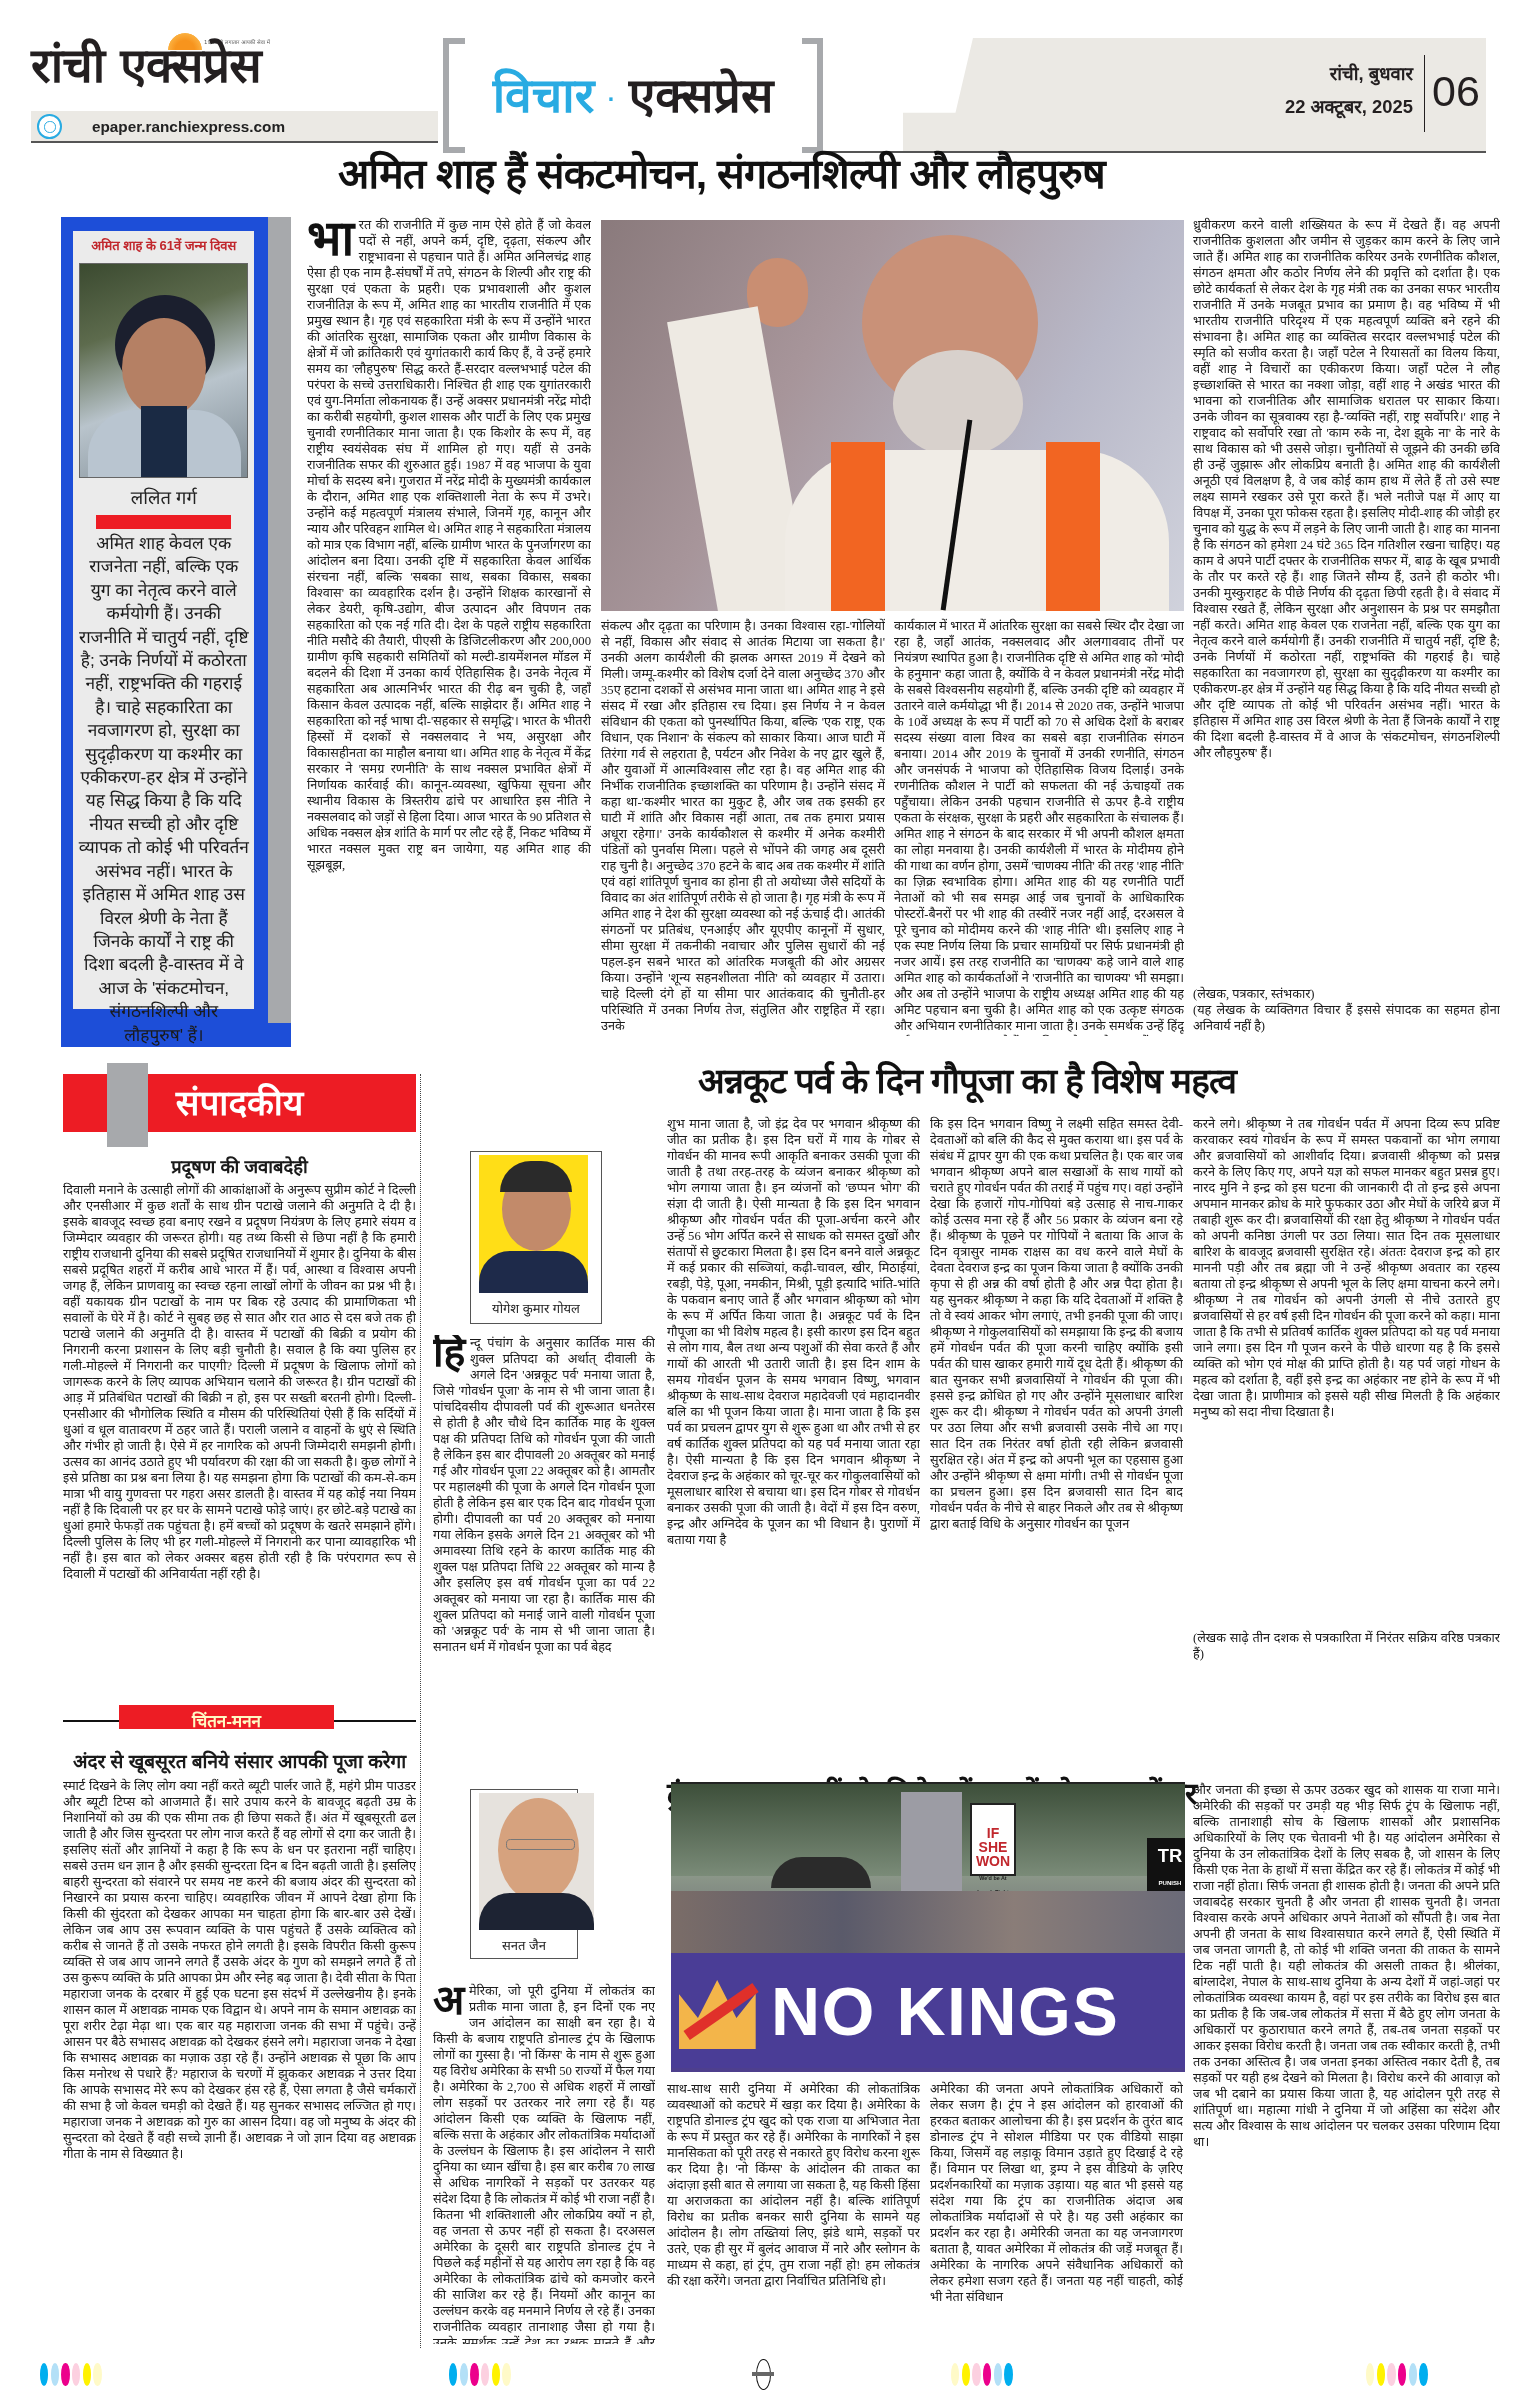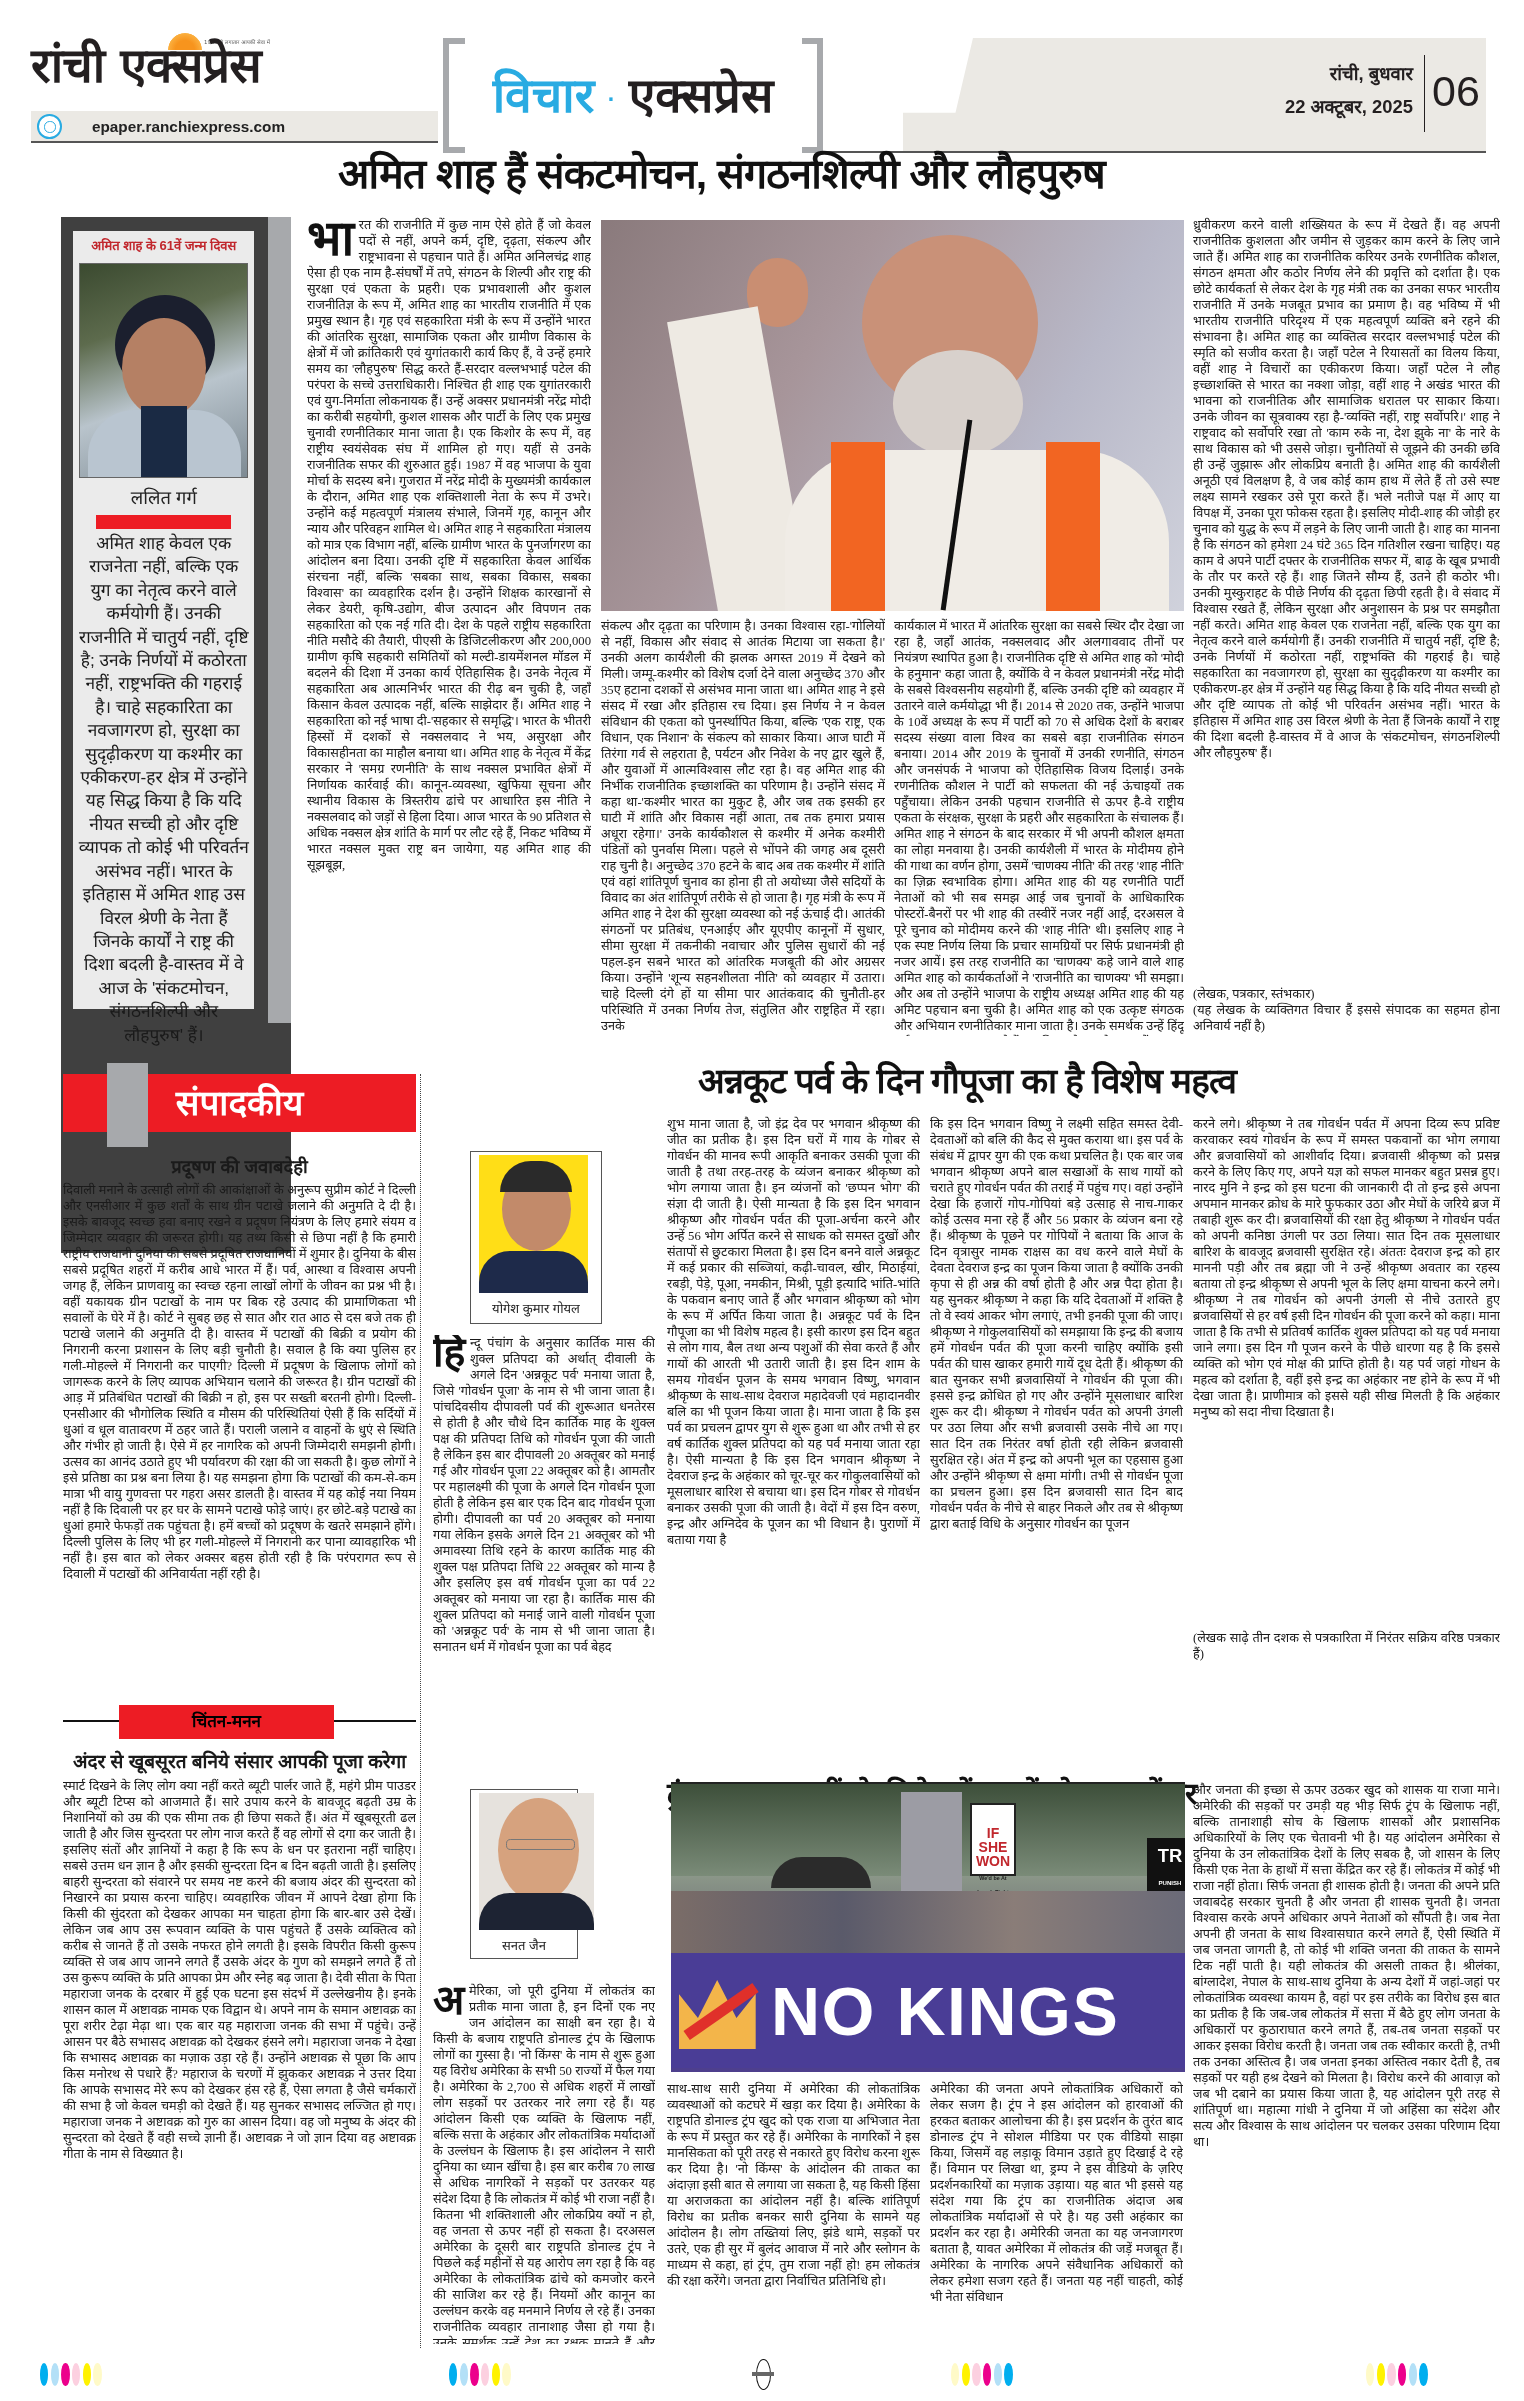--- a/index.html
+++ b/index.html
@@ -38,41 +38,41 @@
   .headline { font-family: "Liberation Sans", sans-serif; font-weight: 700; color: #111; white-space: nowrap; letter-spacing: -0.8px; }
   .h1 { left: 338px; top: 147px; font-size: 41px; line-height: 54px; }
   .h2 { left: 698px; top: 1057px; font-size: 35px; line-height: 48px; }
   .h3 { left: 667px; top: 1770px; font-size: 30px; line-height: 48px; }
 
   
   .col { font-family: "Liberation Serif", serif; font-size: 12.7px; line-height: 16px; text-align: justify; color: #1a1a1a; overflow: hidden; }
   .drop { float: left; font-family: "Liberation Sans", sans-serif; font-weight: 700; font-size: 49px; line-height: 43px; margin-right: 4.6px; color: #111; }
 
   
-  .sidebar { left: 61px; top: 217px; width: 230px; height: 1036px; background: #404040; }
+  .sidebar { left: 61px; top: 217px; width: 230px; height: 830px; background: #1d4ed8; }
   .sidebar-inner { position: absolute; left: 12.3px; top: 14px; width: 181px; height: 778px; background: #ebebeb; }
   .sidebar-gray { position: absolute; right: 0; top: 0; width: 23px; height: 806px; background: #a7a9ac; }
   .sb-kicker { position: absolute; left: 0; right: 0; top: 4.6px; text-align: center; font-family: "Liberation Sans", sans-serif; font-weight: 700; font-size: 13px; color: #c1272d; }
   .sb-photo { position: absolute; left: 6.1px; top: 32px; width: 169px; height: 215px; border: 0.8px solid #666; background: linear-gradient(160deg, #3b4a30 0%, #5d6b4d 30%, #b9c4cc 60%, #7d8a93 100%); overflow: hidden; }
   .face { position: absolute; border-radius: 50%; }
   .sb-name { position: absolute; left: 0; right: 0; top: 253px; text-align: center; font-family: "Liberation Sans", sans-serif; font-size: 18.4px; color: #222; }
   .sb-redbar { position: absolute; left: 23px; top: 284px; width: 135px; height: 14px; background: #ed1c24; }
   .sb-quote { position: absolute; left: 4.6px; right: 4.6px; top: 301px; text-align: center; font-family: "Liberation Sans", sans-serif; font-size: 17.3px; line-height: 23.4px; color: #1a1a1a; }
 
   
   .photo-main { left: 601px; top: 220px; width: 583px; height: 391px; background: linear-gradient(120deg, #8a7a7c 0%, #a7959a 35%, #b8b8c8 70%, #d0d2dc 100%); overflow: hidden; }
 
   
   .ed-band { left: 63px; top: 1074px; width: 353px; height: 58px; background: #ed1c24; }
   .ed-gray { left: 107px; top: 1063px; width: 41px; height: 84px; background: #a7a9ac; }
   .ed-title { left: 63px; top: 1074px; width: 353px; height: 58px; text-align: center; font-family: "Liberation Sans", sans-serif; font-weight: 700; color: #fff; font-size: 35px; line-height: 58px; border-radius: 8px; }
   .ed-sub { left: 63px; top: 1155px; width: 353px; text-align: center; font-family: "Liberation Sans", sans-serif; font-weight: 700; font-size: 18.4px; line-height: 23px; }
 
   .cm-line { left: 63px; top: 1720px; width: 353px; height: 2.3px; background: #111; }
-  .cm-badge { left: 119px; top: 1705px; width: 215px; height: 34px; background: #ed1c24; color: #000000; text-align: center; font-family: "Liberation Sans", sans-serif; font-weight: 700; font-size: 17px; line-height: 34px; }
+  .cm-badge { left: 119px; top: 1705px; width: 215px; height: 24px; background: #ed1c24; color: #fef9c3; text-align: center; font-family: "Liberation Sans", sans-serif; font-weight: 700; font-size: 17px; line-height: 34px; }
   .cm-head { left: 63px; top: 1749px; width: 353px; text-align: center; font-family: "Liberation Sans", sans-serif; font-weight: 700; font-size: 19px; line-height: 26px; white-space: nowrap; }
 
   .dotted-v { border-left: 1.5px dotted #444; }
 
   .author-box { border: 1.5px solid #555; background: #fff; }
   .author-photo { position: absolute; overflow: hidden; }
   .author-name { position: absolute; left: 0; right: 0; text-align: center; font-family: "Liberation Sans", sans-serif; font-size: 13px; color: #222; }
 
   .photo-protest { left: 671px; top: 1782px; width: 514px; height: 290px; background: linear-gradient(180deg, #6b7a6a 0%, #8d9a8a 30%, #6c6c74 55%, #4d3f8d 60%, #4d3f8d 100%); overflow: hidden; border-top: 2.3px solid #222; }
   .banner { position: absolute; left: 0; top: 169px; width: 100%; height: 115px; background: #4a3d96; }

